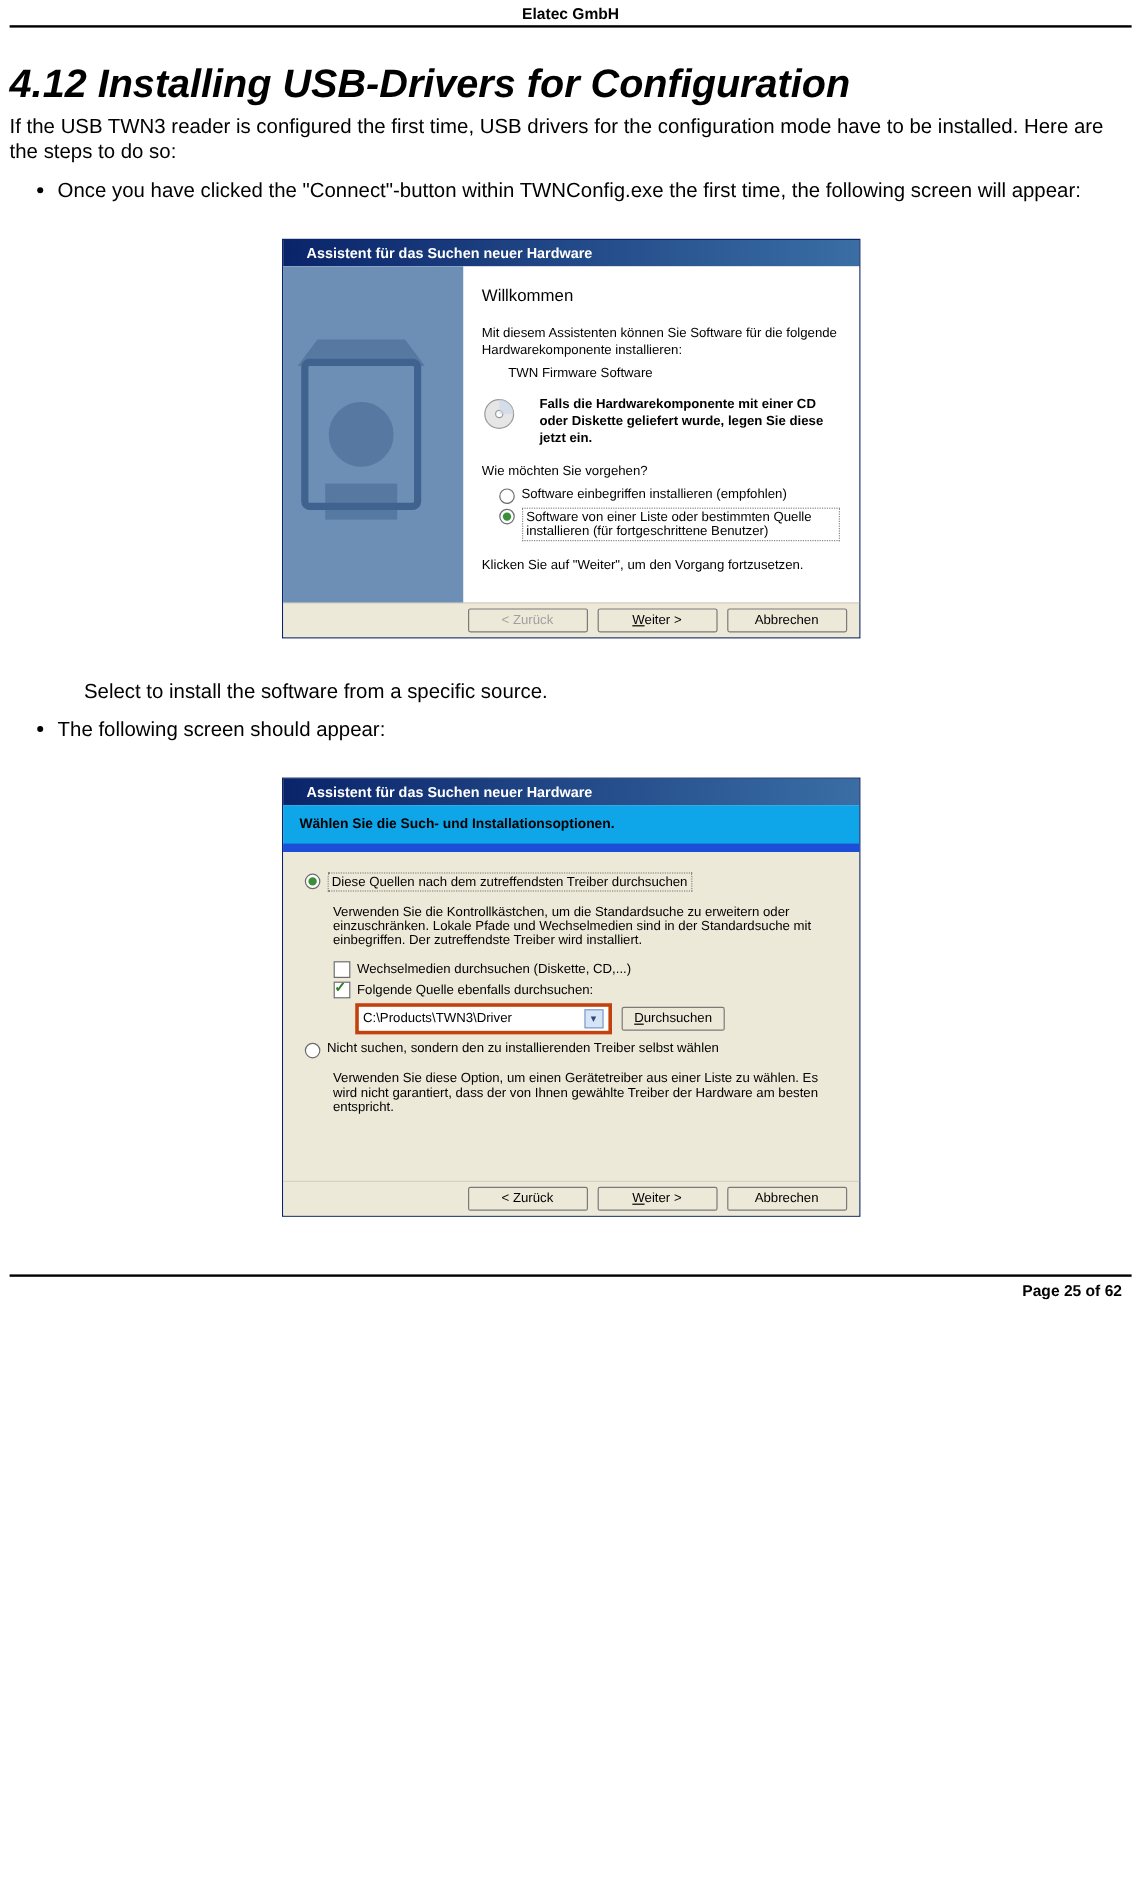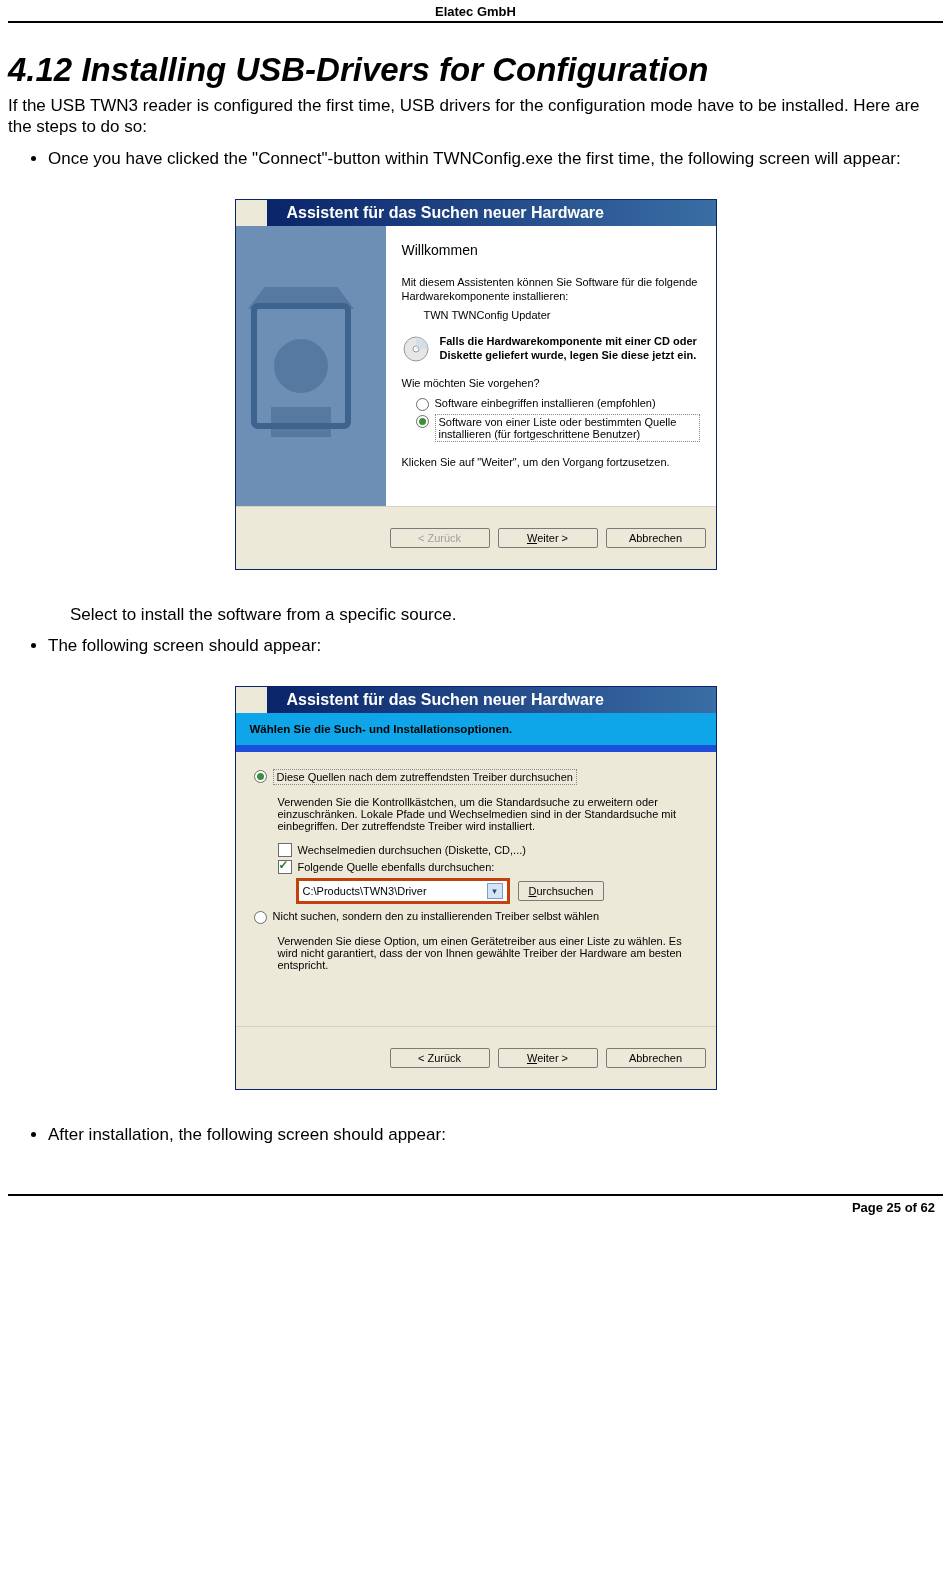--- a/index.html
+++ b/index.html
@@ -56,22 +56,21 @@
     background: #ece9d8;
     font-family: Tahoma, Arial, sans-serif;
     font-size: 11px;
     color: #000;
   }
   .xp-title {
     background: linear-gradient(to right, #0a246a, #3a6ea5);
     color: #fff;
     font-weight: bold;
     padding: 4px 20px;
-    font-size: 16px;
-    margin-left: 31px;
+    font-size: 12px;
   }
   .xp-body {
     display: flex;
     background: #fff;
   }
   .xp-sidebar {
     width: 150px;
     background: #6d8fb5;
     position: relative;
     min-height: 280px;
@@ -90,21 +89,21 @@
   }
   .xp-main .para {
     margin: 12px 0 6px;
     line-height: 1.25;
   }
   .device-indent {
     margin: 2px 0 14px 22px;
   }
   .cd-row {
     display: flex;
-    gap: 10px;
+    gap: 20px;
     margin: 6px 0 14px;
     align-items: flex-start;
   }
   .cd-icon {
     width: 28px; height: 28px;
     flex: none;
   }
   .cd-text {
     font-weight: bold;
     line-height: 1.25;
@@ -121,21 +120,21 @@
   }
   .radio-dot-on::after {
     content: "";
     position: absolute; inset: 2px; border-radius: 50%; background: #3b8f3b;
   }
   .dotted {
     border: 1px dotted #888; padding: 1px 3px; display: inline-block;
   }
   .xp-buttons {
     background: #ece9d8;
-    padding: 21px 10px;
+    padding: 4px 10px;
     display: flex;
     justify-content: flex-end;
     gap: 8px;
     border-top: 1px solid #d6d2c2;
   }
   .xp-btn {
     min-width: 78px;
     text-align: center;
     border: 1px solid #7a7a7a;
     background: #ece9d8;
@@ -216,21 +215,21 @@
               <rect x="18" y="80" width="94" height="120" rx="4"></rect>
               <circle cx="65" cy="140" r="24" fill="#3a5f8a" opacity="0.5"></circle>
               <path d="M30 64 L100 64 L112 80 L18 80 Z" fill="#3a5f8a" opacity="0.5"></path>
               <rect x="38" y="184" width="54" height="24" fill="#3a5f8a" opacity="0.5"></rect>
             </g>
           </svg>
         </div>
         <div class="xp-main">
           <div class="welcome">Willkommen</div>
           <p class="para">Mit diesem Assistenten können Sie Software für die folgende Hardwarekomponente installieren:</p>
-          <div class="device-indent">TWN TWNConfig Updater</div>
+          <div class="device-indent">TWN Firmware Software</div>
           <div class="cd-row">
             <div class="cd-icon">
               <svg viewBox="0 0 28 28">
                   <circle cx="14" cy="14" r="12" fill="#e6e6e6" stroke="#999"></circle>
                   <circle cx="14" cy="14" r="3" fill="#fff" stroke="#999"></circle>
                   <path d="M14 2 A12 12 0 0 1 26 14 L14 14 Z" fill="#c9d8ea" opacity="0.6"></path>
                 </svg>
             </div>
             <div class="cd-text">Falls die Hardwarekomponente mit einer CD oder Diskette geliefert wurde, legen Sie diese jetzt ein.</div>
           </div>
@@ -300,18 +299,15 @@
       </div>
       <div class="xp-buttons">
         <div class="xp-btn"><span>&lt; Zurück</span></div>
         <div class="xp-btn"><u>W</u>eiter &gt;</div>
         <div class="xp-btn"><span>Abbrechen</span></div>
       </div>
     </div>
   </div>
 
 
-  <ul class="doc-list">
-    <li>After installation, the following screen should appear:</li>
-  </ul>
 
   <div class="footer">Page 25 of 62</div>
 </div>
 
 </body></html>

